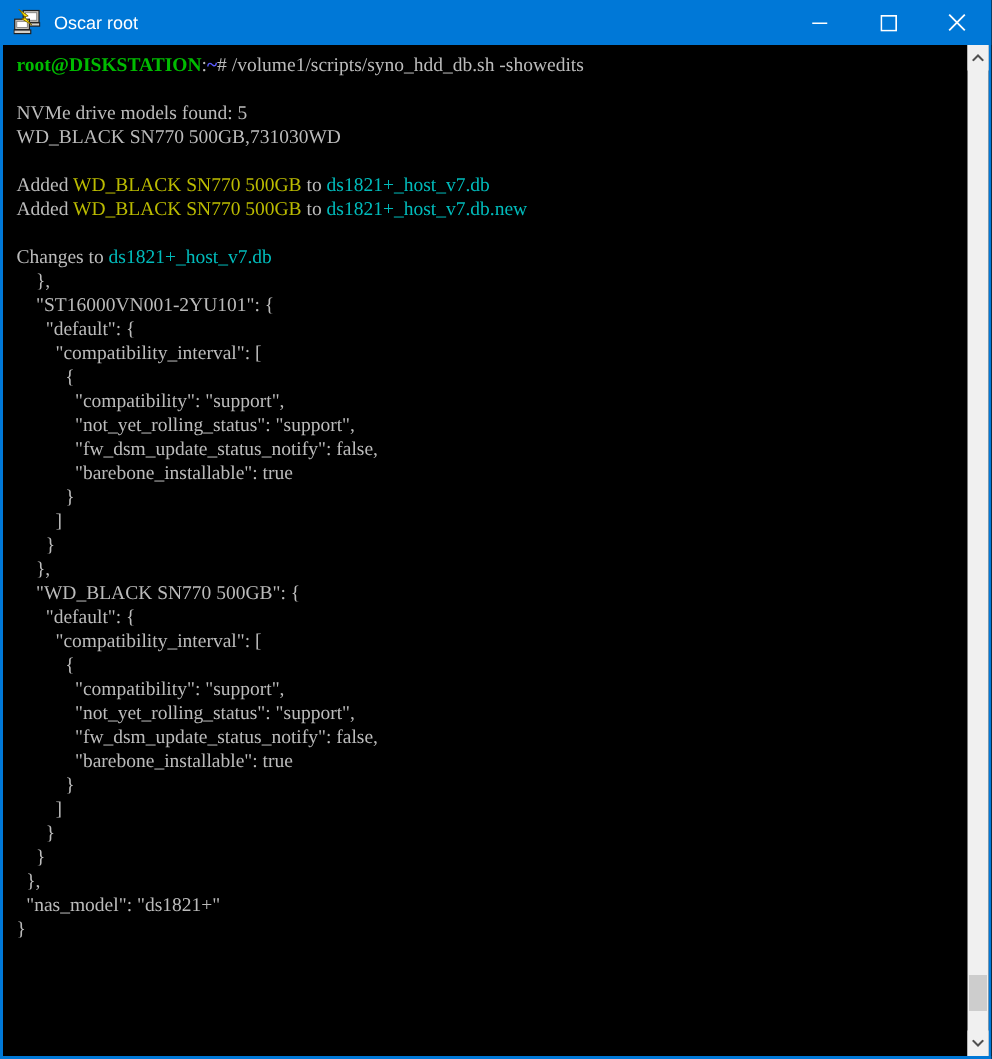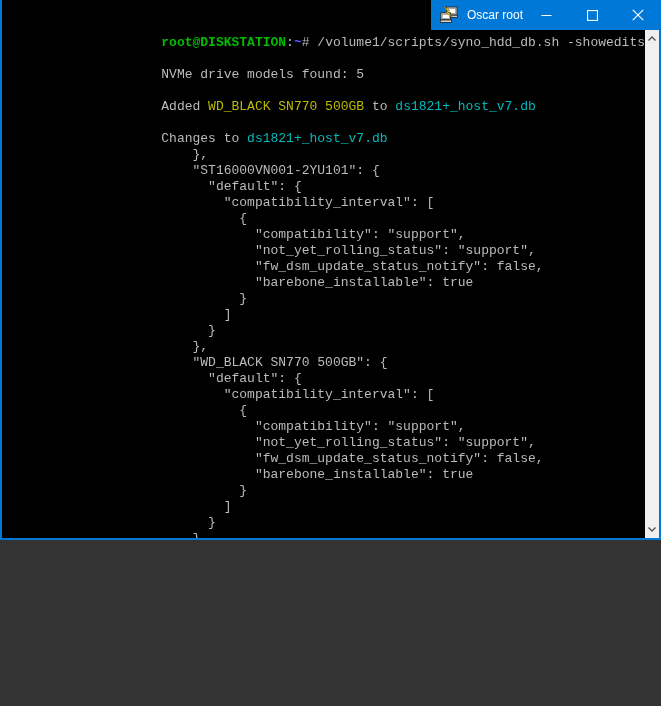--- a/index.html
+++ b/index.html
@@ -1,25 +1,24 @@
 <!DOCTYPE html>
 <html style="--titlebar: #0078D7; --terminal_bg: #000000; --fg: #BBBBBB; --green: #00BB00; --blue: #5C5CFF; --yellow: #BBBB00; --cyan: #00BBBB; --scroll_track: #F0F0F0; --scroll_thumb: #CDCDCD; --scroll_arrow: #505050;"><head>
 <meta charset="utf-8">
 <style>
   html, body { margin: 0; padding: 0; background: #333; }
   .window {
-    width: 661px; height: 540px;
+    width: 661px; height: 706px;
     box-sizing: border-box;
     border-left: 2px solid var(--titlebar);
     border-right: 2px solid var(--titlebar);
     border-bottom: 2px solid var(--titlebar);
     display: flex; flex-direction: column;
     background: #000;
     font-family: "Liberation Sans", sans-serif;
-    align-items: flex-end;
   }
   .titlebar {
     height: 30px; flex: 0 0 30px;
     background: var(--titlebar);
     display: flex; align-items: center;
     margin: 0 -2px; 
   }
   .title-icon { width: 18px; height: 18px; margin-left: 9px; flex: 0 0 18px; }
   .title-text {
     color: #ffffff; font-size: 12px; margin-left: 9px; flex: 1;
@@ -27,23 +26,23 @@
   }
   .controls { display: flex; height: 30px; }
   .ctrl-btn {
     width: 46px; height: 30px;
     display: flex; align-items: center; justify-content: center;
     background: transparent; border: none; padding: 0; cursor: default;
   }
   .content { flex: 1; display: flex; min-height: 0; }
   .terminal {
     flex: 1; background: #000000;
-    padding: 5px 0 0 1px;
+    padding: 5px 0 0 9px;
     overflow: hidden;
-    font-family: Liberation Mono, monospace;
+    font-family: Liberation Serif, serif;
     font-size: 13px; line-height: 16px;
   }
   .term-line { height: 16px; white-space: pre; }
   .c-fg     { color: var(--fg); }
   .c-green  { color: var(--green); font-weight: bold; }
   .c-blue   { color: var(--blue); font-weight: bold; }
   .c-yellow { color: var(--yellow); }
   .c-cyan   { color: var(--cyan); }
   .scrollbar {
     flex: 0 0 14px; width: 14px; background: #F0F0F0;
@@ -98,22 +97,24 @@
         </svg>
       </button>
     </div>
   </div>
 
   <div class="content">
     <div class="terminal">
         <div class="term-line"><span class="c-green">root@DISKSTATION</span><span class="c-fg">:</span><span class="c-blue">~</span><span class="c-fg"># /volume1/scripts/syno_hdd_db.sh -showedits</span></div>
         <div class="term-line">&nbsp;</div>
         <div class="term-line"><span class="c-fg">NVMe drive models found: 5</span></div>
+        <div class="term-line"><span class="c-fg">WD_BLACK SN770 500GB,731030WD</span></div>
         <div class="term-line">&nbsp;</div>
         <div class="term-line"><span class="c-fg">Added </span><span class="c-yellow">WD_BLACK SN770 500GB</span><span class="c-fg"> to </span><span class="c-cyan">ds1821+_host_v7.db</span></div>
+        <div class="term-line"><span class="c-fg">Added </span><span class="c-yellow">WD_BLACK SN770 500GB</span><span class="c-fg"> to </span><span class="c-cyan">ds1821+_host_v7.db.new</span></div>
         <div class="term-line">&nbsp;</div>
         <div class="term-line"><span class="c-fg">Changes to </span><span class="c-cyan">ds1821+_host_v7.db</span></div>
         <div class="term-line"><span class="c-fg">    },</span></div>
         <div class="term-line"><span class="c-fg">    "ST16000VN001-2YU101": {</span></div>
         <div class="term-line"><span class="c-fg">      "default": {</span></div>
         <div class="term-line"><span class="c-fg">        "compatibility_interval": [</span></div>
         <div class="term-line"><span class="c-fg">          {</span></div>
         <div class="term-line"><span class="c-fg">            "compatibility": "support",</span></div>
         <div class="term-line"><span class="c-fg">            "not_yet_rolling_status": "support",</span></div>
         <div class="term-line"><span class="c-fg">            "fw_dsm_update_status_notify": false,</span></div>

